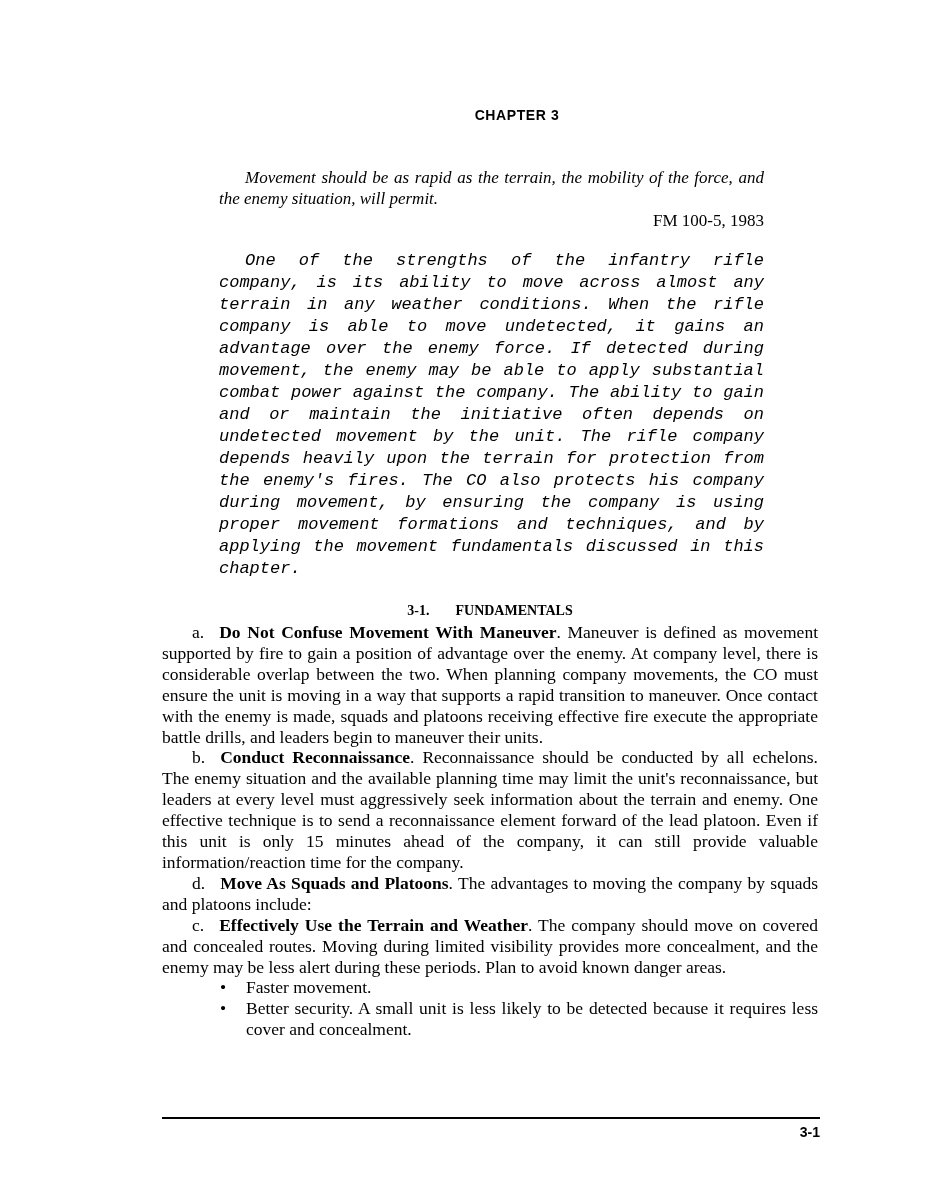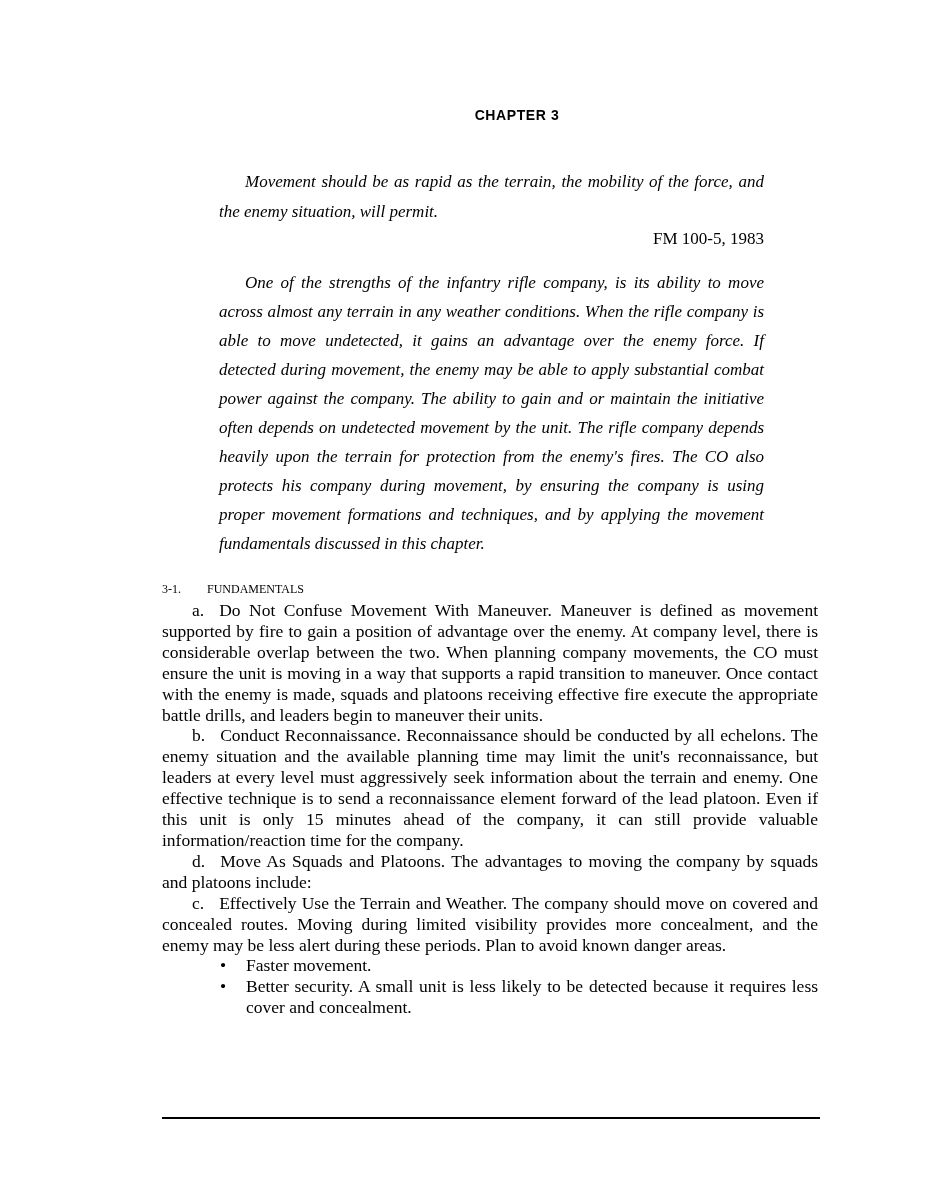--- a/index.html
+++ b/index.html
@@ -35,44 +35,46 @@
     font-size: 27px;
     line-height: 28px;
     letter-spacing: 0.8px;
     margin-top: 2px;
   }
   
   .epigraph-quote {
     margin: 44px 54px 0 57px;
     font-style: italic;
     font-size: 17px;
-    line-height: 30px;
+    line-height: 21px;
     text-align: justify;
     text-indent: 26px;
   }
   .epigraph-attribution {
     margin: 1px 54px 0 57px;
     font-size: 17px;
     line-height: 21px;
     text-align: right;
   }
   .chapter-intro {
     margin: 19px 54px 0 57px;
     font-style: italic;
     font-size: 17px;
-    line-height: 29px;
+    line-height: 22px;
     text-align: justify;
     text-indent: 26px;
+    font-family: Liberation Mono, monospace;
   }
   
   .section-heading {
     margin-top: 20px;
-    font-size: 12px;
+    font-size: 14px;
     line-height: 22px;
-    font-weight: normal;
+    font-weight: bold;
+    text-align: center;
   }
   .section-number {
     display: inline-block;
     margin-right: 26px;
   }
   .section-intro {
     margin: 0;
     font-size: 17.5px;
     line-height: 20.9px;
     text-align: justify;
@@ -81,21 +83,21 @@
     margin: 0;
     font-size: 17.5px;
     line-height: 20.9px;
     text-align: justify;
     text-indent: 30px;
   }
   .para-letter {
     margin-right: 15px;
   }
   .para-title {
-    font-weight: normal;
+    font-weight: bold;
   }
   
   .bullet-list {
     margin: 0;
     padding: 0;
     list-style: none;
   }
   .bullet-item {
     position: relative;
     padding-left: 84px;
@@ -154,15 +156,16 @@
 
   <p class="sub-para"><span class="para-letter">c.</span><span class="para-title">Effectively Use the Terrain and Weather</span><span>. The company should move on covered and concealed routes. Moving during limited visibility provides more concealment, and the enemy may be less alert during these periods. Plan to avoid known danger areas.</span></p>
 
   <ul class="bullet-list">
     <li class="bullet-item"><span class="bullet-glyph">•</span><span>Faster movement.</span></li>
     <li class="bullet-item"><span class="bullet-glyph">•</span><span>Better security. A small unit is less likely to be detected because it requires less cover and concealment.</span></li>
   </ul>
 
   <div class="page-footer">
     <hr class="footer-rule">
+    <div class="page-number">3-1</div>
   </div>
 
 </div>
 
 </body></html>

